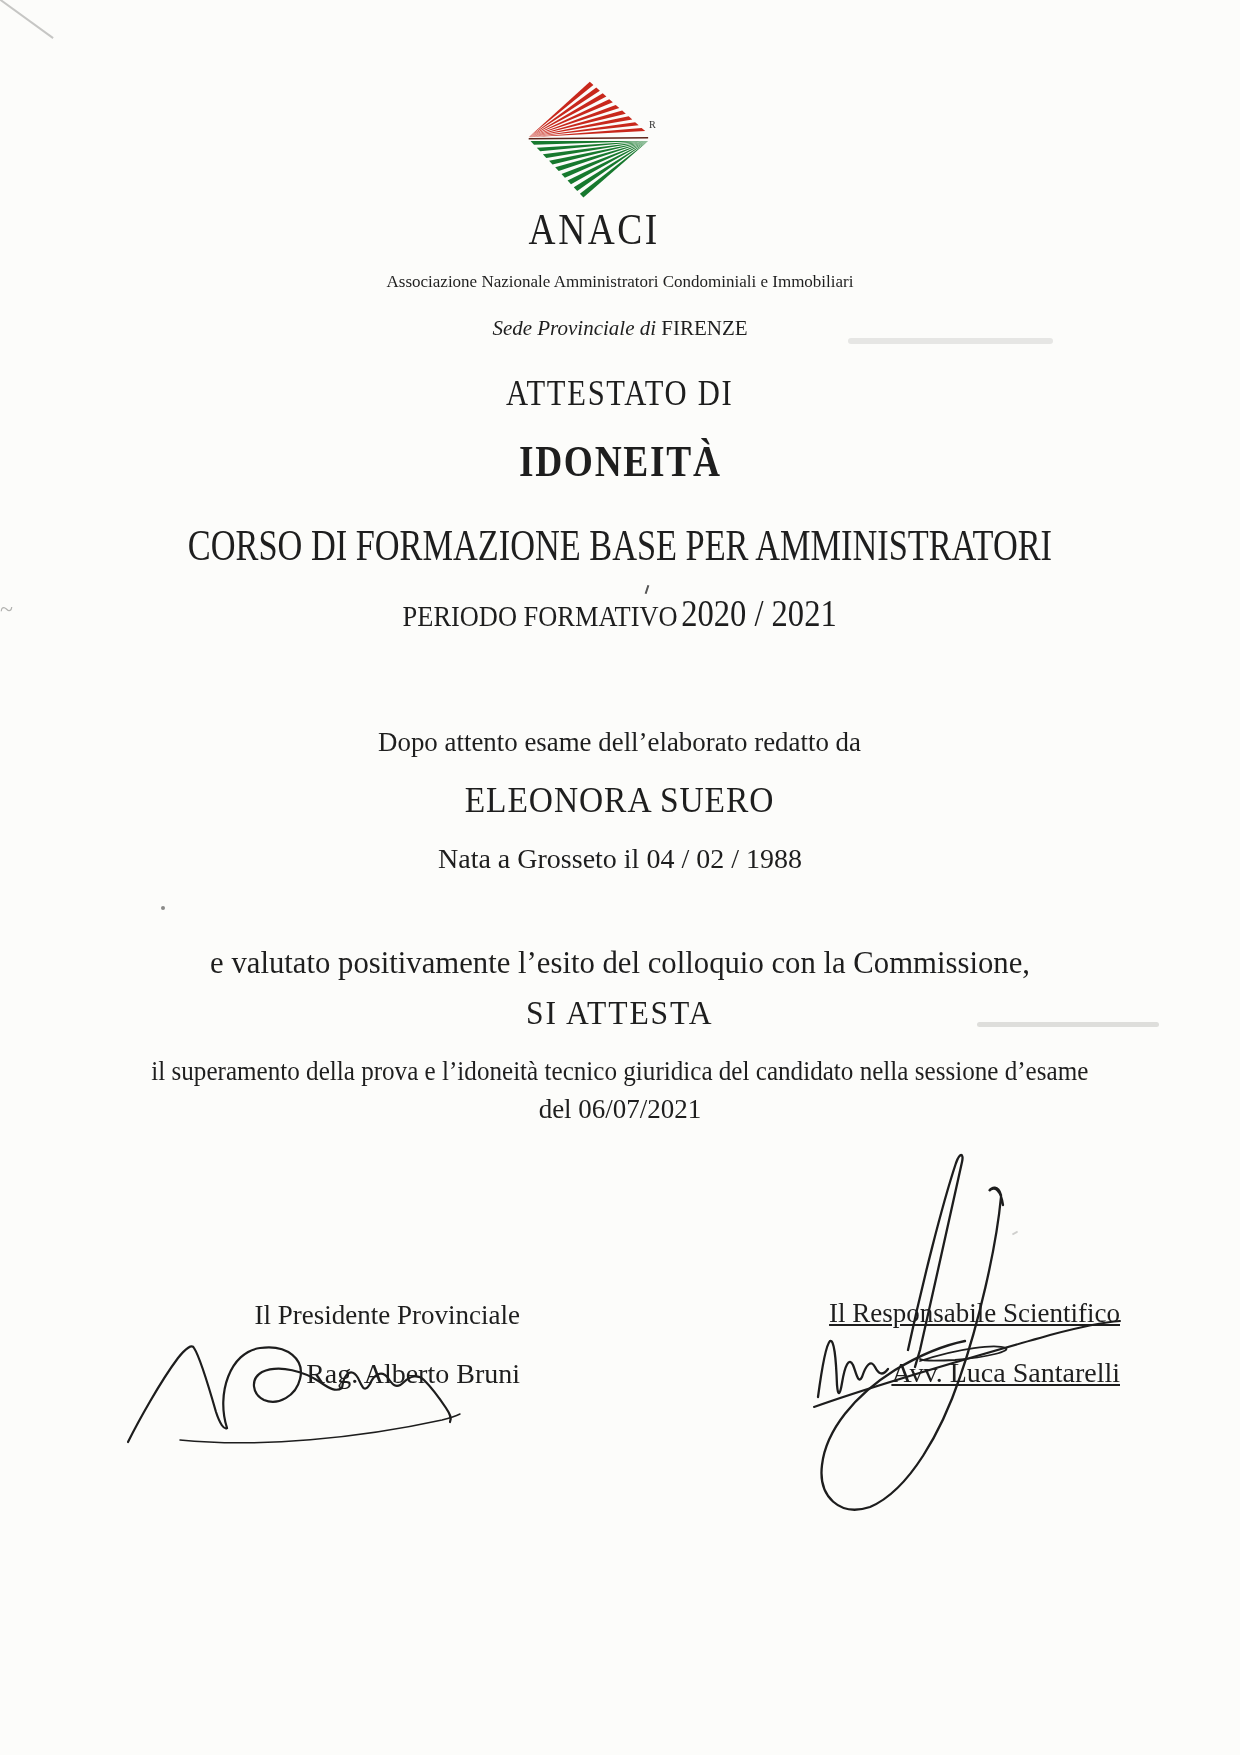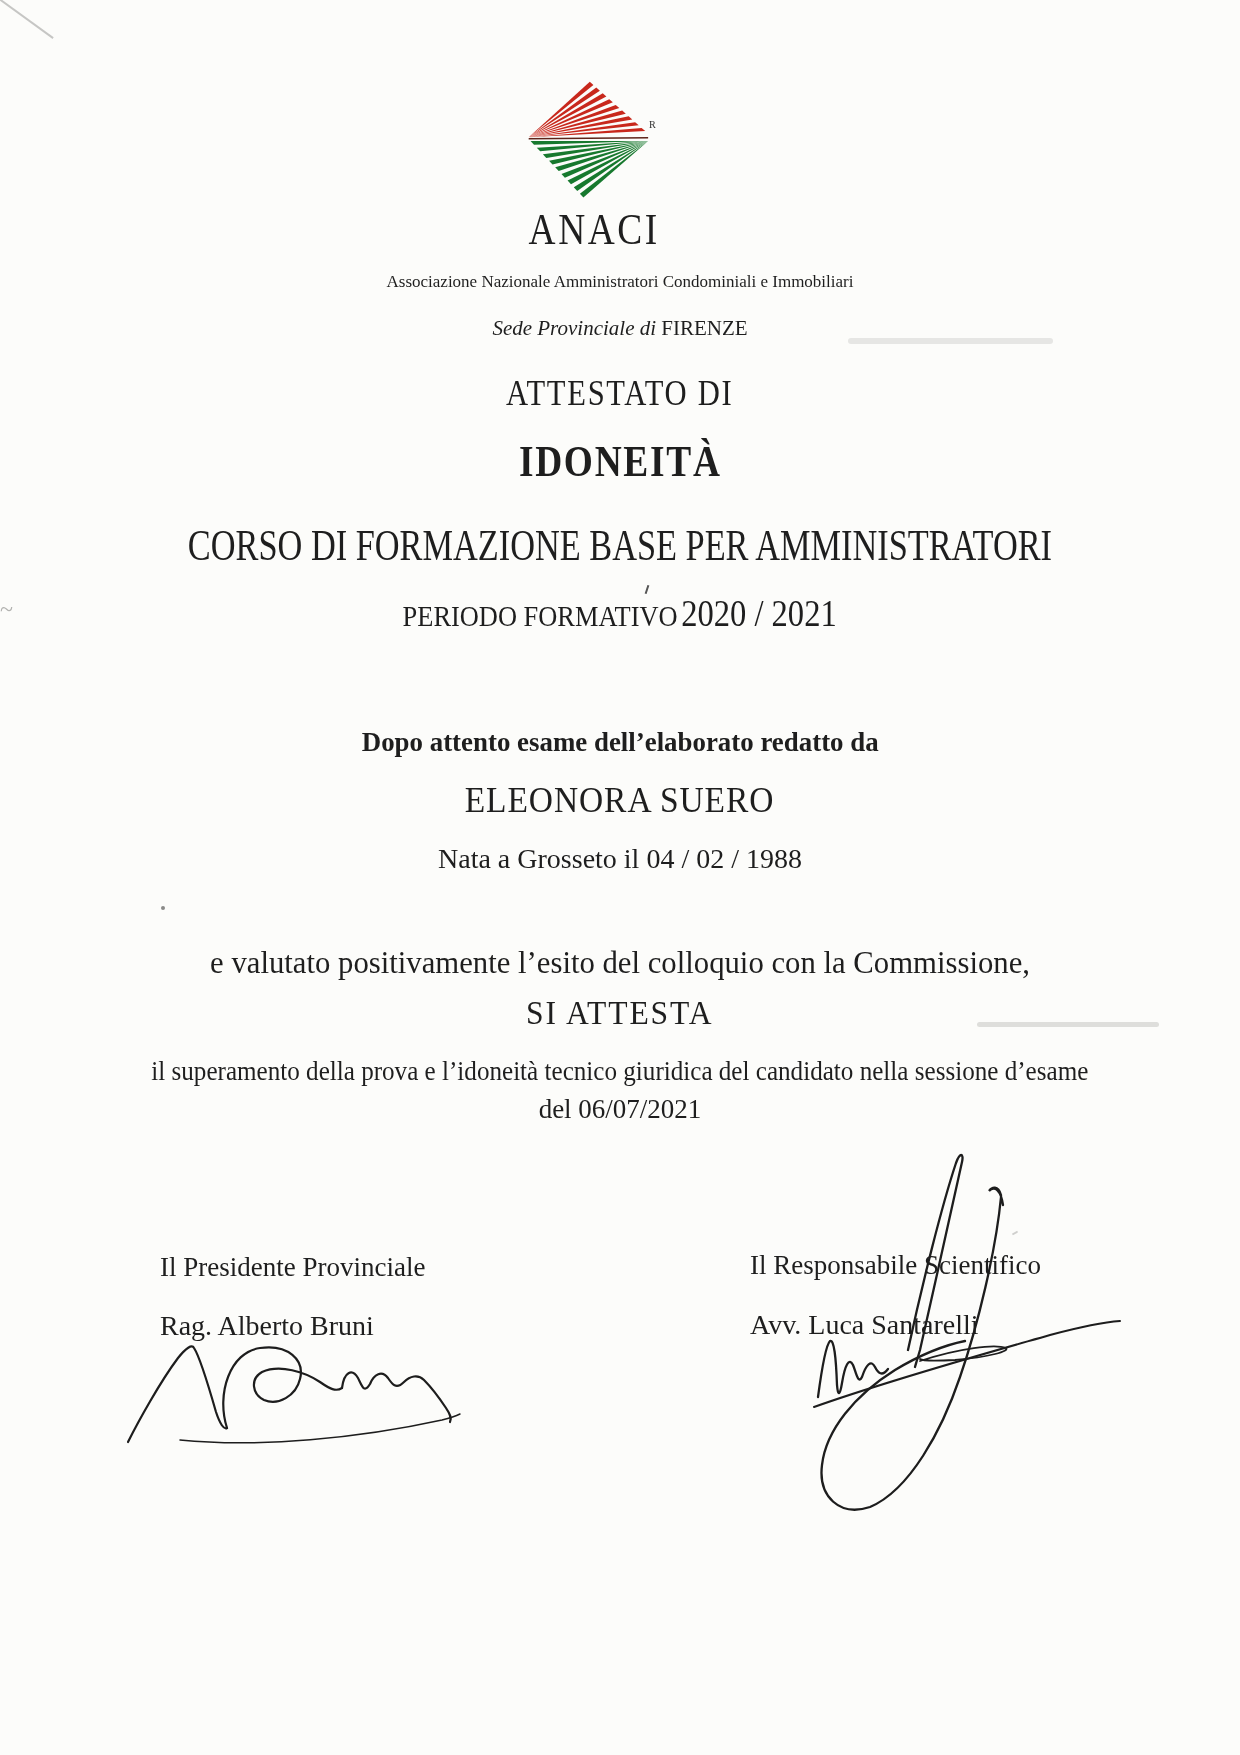--- a/index.html
+++ b/index.html
@@ -12,21 +12,21 @@
     font-family:"Liberation Serif","DejaVu Serif",serif;
     color:#1e1e1e;
   }
   .line{position:absolute;left:0;width:1240px;text-align:center;white-space:nowrap;}
   .cond{display:inline-block;transform-origin:center center;}
   .cx78{transform:scaleX(0.78);}
   .cx85{transform:scaleX(0.85);}
   .cx88{transform:scaleX(0.88);}
   .cx93{transform:scaleX(0.93);}
   .cx96{transform:scaleX(0.96);}
-  .sig-block{position:absolute;text-align:left;white-space:nowrap;}
+  .sig-block{position:absolute;text-align:right;white-space:nowrap;margin-top:48px;}
   .sig-svg{position:absolute;}
   .artifact{position:absolute;pointer-events:none;}
   svg text{font-family:"Liberation Serif","DejaVu Serif",serif;}
 </style>
 </head>
 <body>
 
 <div id="page">
 
   <div class="artifact" style="left:-12px;top:16px;width:72px;height:2px;background:#c6c6c4;transform:rotate(36deg);"></div>
@@ -90,21 +90,21 @@
   </div>
 
   <div class="line" style="top:592px;">
     <span class="cond cx88">
       <span style="font-size:30px;">PERIODO FORMATIVO</span>
       <span style="font-size:37px;">2020 / 2021</span>
     </span>
   </div>
 
 
-  <div class="line" style="top:726px;font-size:28px;font-weight:bold;">
+  <div class="line" style="top:726px;font-size:28px;">
     <span class="cond cx96">Dopo attento esame dell’elaborato redatto da</span>
   </div>
 
   <div class="line" style="top:779px;font-size:36px;letter-spacing:1px;">
     <span class="cond cx93">ELEONORA SUERO</span>
   </div>
 
   <div class="line" style="top:843px;font-size:28px;">
     <span>Nata a Grosseto il 04 / 02 / 1988</span>
   </div>
@@ -132,21 +132,21 @@
 
   <svg class="sig-svg" style="left:120px;top:1334px;" width="350" height="115" viewBox="0 0 350 115">
     <g fill="none" stroke="#1d1d1d" stroke-width="2.2" stroke-linecap="round">
       <path d="M8,108 C18,88 40,48 58,24 C66,14 72,10 74,14 C78,20 88,50 96,78 C100,90 104,96 107,94"></path>
       <path d="M107,94 C96,60 110,18 140,14 C168,10 185,26 180,45 C176,62 158,72 144,66 C132,60 130,45 142,38 C160,30 185,38 200,48 C210,55 216,58 222,54"></path>
       <path d="M222,54 C224,38 232,34 238,44 C242,52 244,60 250,50 C254,40 262,36 268,44 C272,50 276,56 284,48 C290,42 298,40 304,46 C310,52 318,62 326,74 C330,80 332,84 330,88"></path>
       <path d="M60,106 C140,114 240,104 322,86 C330,84 336,82 340,80" stroke-width="1.5"></path>
     </g>
   </svg>
 
-  <div class="sig-block" style="left:750px;top:1250px;width:370px;font-size:27px;">
+  <div class="sig-block" style="left:750px;top:1250px;width:370px;font-size:27px;text-decoration:underline;">
     <div>Il Responsabile Scientifico</div>
     <div style="margin-top:28px;font-size:28px;">Avv. Luca Santarelli</div>
   </div>
 
   <svg class="sig-svg" style="left:770px;top:1145px;" width="360" height="390" viewBox="0 0 360 390">
     <g fill="none" stroke="#1d1d1d" stroke-width="2.3" stroke-linecap="round">
       <path d="M138,205 C152,140 172,60 186,18 C190,7 194,8 192,17 C183,55 165,140 150,205 C148,212 146,218 145,222"></path>
       <path d="M233,60 C231,46 225,40 219,46 C222,42 228,40 231,50 L231,52 C226,105 208,180 190,232 C172,285 140,345 100,362 C70,372 48,352 52,320 C56,285 85,250 125,225 C150,210 175,200 195,196"></path>
       <path d="M48,252 C52,222 56,200 60,196 C64,194 66,212 67,240 C68,252 70,250 72,238 C75,220 79,212 83,220 C86,227 88,240 92,232 C96,220 101,214 105,222 C108,228 112,232 118,224"></path>
       <path d="M44,262 C120,235 210,210 280,190 C310,182 335,177 350,176" stroke-width="2"></path>

